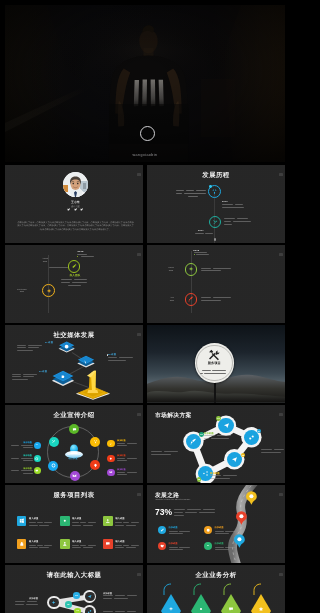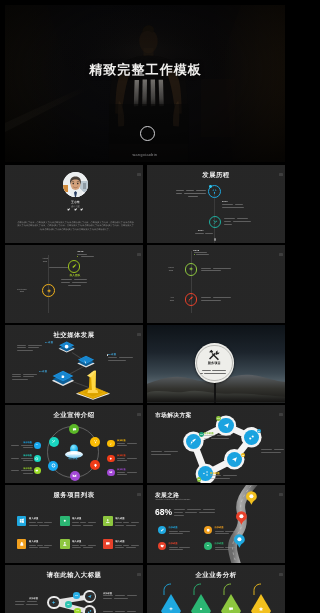--- a/index.html
+++ b/index.html
@@ -132,21 +132,20 @@
             <path d="M137.6 74.6h4.4l-.4 26.4-4.4.3z" fill="url(#stripe)"></path>
             <path d="M145.6 74.4h4.4l.3 26.6-4.4.3z" fill="url(#stripe)"></path>
             <path d="M153.6 74.7h4.4l.8 26.2-4.4.3z" fill="url(#stripe)"></path>
           </g>
 
           <rect x="104" y="99" width="80" height="40" fill="#070707" opacity=".55"></rect>
         </g>
         <rect width="280" height="157" fill="url(#vig)"></rect>
       </g>
     </svg>
-    <div class="hero-title">精致完整工作模板</div>
     <div class="hero-avatar"></div>
     <div class="hero-birds"></div>
     <div class="hero-handle">wangxiaobin</div>
   </div>
 
   <div class="grid">
       <div class="slide c0" style="top:0px">
         <div class="tex"></div>
         <div class="corner"></div>
         <div class="dot" style="left:57.9px;top:7.3px;width:25px;height:25px;overflow:hidden;background:#ebebeb">
@@ -615,21 +614,21 @@
                 <stop offset=".35" stop-color="#a9a9a9"></stop>
                 <stop offset=".7" stop-color="#8c8c8c"></stop>
                 <stop offset="1" stop-color="#5a5a5a"></stop>
               </linearGradient>
             </defs>
             <path d="M30 -4C18 10 14 18 16 26c2 10 2 16-4 24-8 11-4 18 0 32" fill="none" stroke="url(#rg)" stroke-width="9" stroke-linecap="butt"></path>
             <path d="M30 -4C18 10 14 18 16 26c2 10 2 16-4 24-8 11-4 18 0 32" fill="none" stroke="#dedede" stroke-width=".7" stroke-dasharray="2.6 3" opacity=".6"></path>
           </svg>
         </div>
         <div class="sub" style="left:8.5px;top:12.5px;font-size:2.2px;color:#9d9d9d;letter-spacing:.05px">Subtitle in this line about company</div>
-        <div style="left:8px;top:22.5px;position:absolute;font-size:8.5px;line-height:9px;color:#fff;font-weight:700">68%</div>
+        <div style="left:8px;top:22.5px;position:absolute;font-size:8.5px;line-height:9px;color:#fff;font-weight:700">73%</div>
         <div class="ln" style="left:27px;top:24.2px;width:11px;opacity:0.5"></div>
         <div class="ln" style="left:40px;top:24.2px;width:14px;opacity:0.5"></div>
         <div class="ln" style="left:56px;top:24.2px;width:12px;opacity:0.5"></div>
         <div class="ln" style="left:27px;top:27px;width:9px;opacity:0.5"></div>
         <div class="ln" style="left:38px;top:27px;width:12px;opacity:0.5"></div>
         <div class="ln" style="left:52px;top:27px;width:16px;opacity:0.5"></div>
         <div class="ln" style="left:27px;top:29.8px;width:10px;opacity:0.5"></div>
         <div class="dot" style="left:11px;top:41px;width:8px;height:8px;background:#1fa8e0"></div>
         <svg class="ic" viewBox="0 0 100 100" style="left:12.8px;top:42.8px;width:4.4px;height:4.4px;overflow:visible">
           <path d="M70 14l16 16-8 8-16-16z M58 26l16 16-38 38-22 6 6-22z M14 86l22-6-16-16z" fill="#ffffff"></path>

